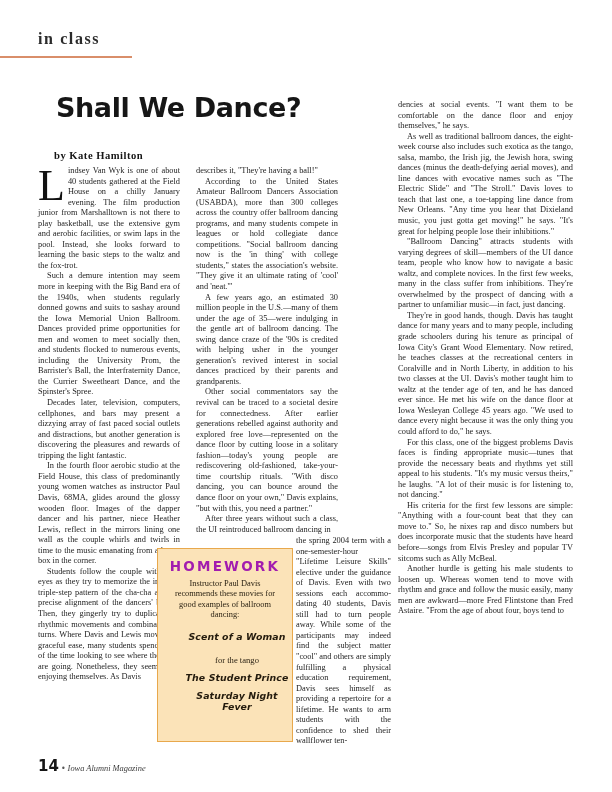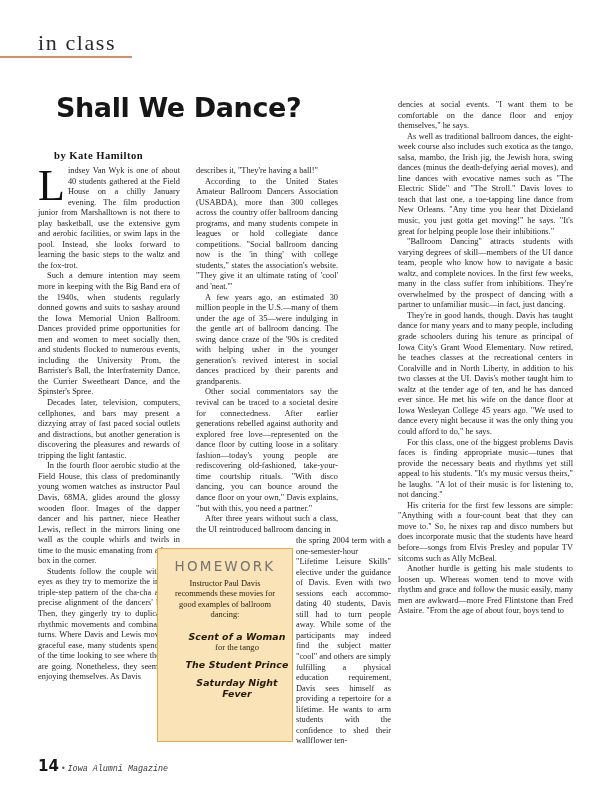--- a/index.html
+++ b/index.html
@@ -34,24 +34,24 @@
     top: 26px;
     width: 132px;
     height: 1.6px;
     background: #d98e6a;
   }
   .kicker {
     position: absolute;
     left: 38px;
     top: 0px;
     font-family: "Liberation Serif", serif;
-    font-size: 22px;
+    font-size: 16px;
     letter-spacing: 1.6px;
     color: #2b2b2b;
-    font-weight: 400;
+    font-weight: 700;
   }
 
   
   .headline {
     position: absolute;
     left: 56px;
     top: 92px;
     font-family: "DejaVu Sans", sans-serif;
     font-weight: bold;
     font-size: 27px;
@@ -125,24 +125,24 @@
     width: 136px;
     height: 194px;
     background: #fbe3b8;
     border: 1.4px solid #e8a84c;
     box-sizing: border-box;
     text-align: center;
     padding-top: 9px;
   }
   .hw-title {
     font-family: "DejaVu Sans", sans-serif;
-    font-weight: normal;
+    font-weight: bold;
     font-size: 13.5px;
     letter-spacing: 2.2px;
-    color: #737373;
+    color: #a21caf;
   }
   .hw-intro {
     margin: 5px 11px 0 11px;
     font-family: "Liberation Serif", serif;
     font-size: 8.4px;
     line-height: 10.4px;
     color: #2c2314;
   }
   .hw-list {
     margin-top: 10px;
@@ -156,21 +156,21 @@
     font-style: italic;
     font-weight: bold;
     font-size: 9.4px;
     color: #241b0d;
     letter-spacing: 0.1px;
   }
   .hw-for {
     font-family: "Liberation Serif", serif;
     font-size: 8.6px;
     color: #2c2314;
-    margin-top: 0px;
+    margin-top: 13px;
   }
 
   
   .footer {
     position: absolute;
     left: 38px;
     top: 757px;
     font-size: 8.4px;
     color: #2a2a2a;
   }
@@ -180,21 +180,21 @@
     font-size: 15px;
     color: #161616;
   }
   .footer .sep {
     font-family: "DejaVu Sans", sans-serif;
     font-size: 8px;
     color: #555;
     padding: 0 2px;
   }
   .footer .mag {
-    font-family: Liberation Mono, monospace;
+    font-family: Liberation Serif, serif;
     font-style: italic;
     font-size: 8.4px;
     color: #3a3a3a;
   }
 </style>
 </head>
 <body>
 
 <div class="page">
 

